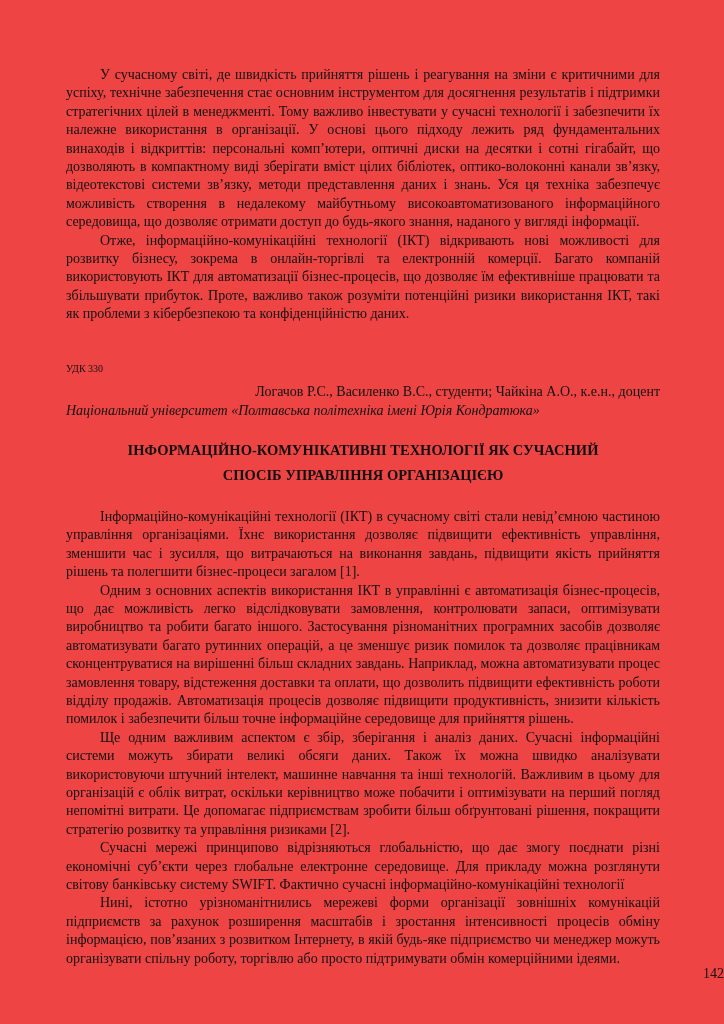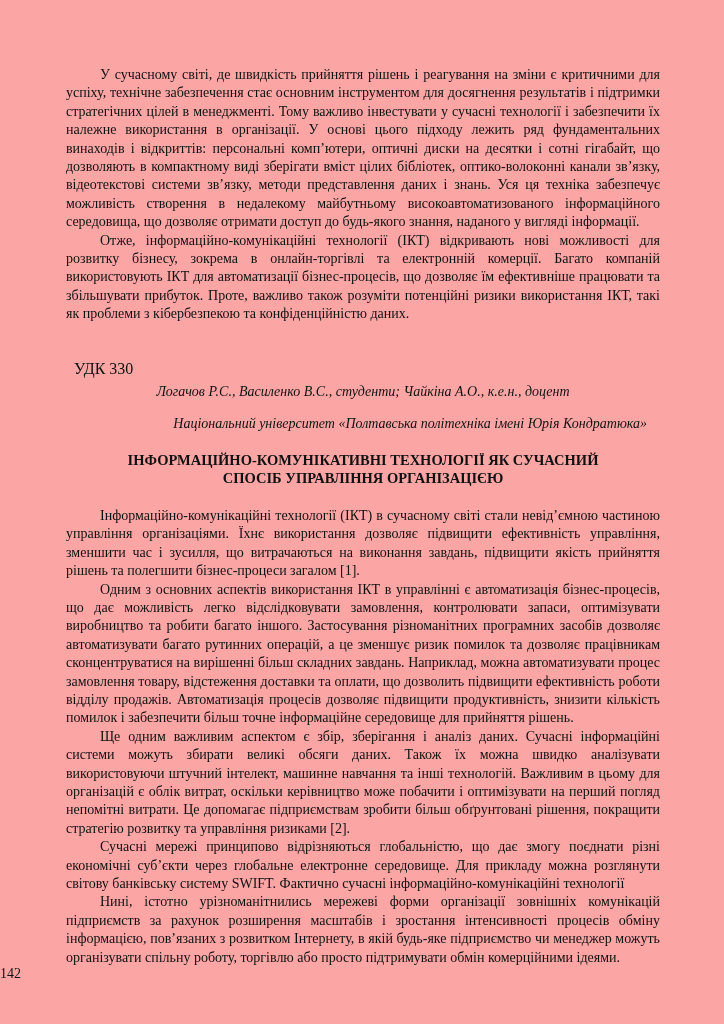--- a/index.html
+++ b/index.html
@@ -4,71 +4,70 @@
 <style>
   html, body {
     margin: 0;
     padding: 0;
     background: #ffffff;
   }
   .page {
     position: relative;
     width: 724px;
     height: 1024px;
-    background: #fca5a5;
+    background: #ef4444;
     color: #111111;
     font-family: "Liberation Serif", "DejaVu Serif", serif;
     overflow: hidden;
   }
   .content {
     position: absolute;
     left: 66px;
     right: 64px;
     top: 66px;
   }
   p.body-text {
     margin: 0;
     font-size: 14px;
     line-height: 18.4px;
     text-align: justify;
     text-indent: 34px;
   }
   .udc {
-    margin: 36px 0 5px 8px;
-    font-size: 16px;
+    margin: 36px 0 5px 0;
+    font-size: 10px;
     line-height: 18.4px;
     text-align: left;
   }
   .authors {
     margin: 0;
     font-size: 14px;
     line-height: 18.4px;
-    text-align: center;
-    font-style: italic;
+    text-align: right;
   }
   .affiliation {
-    margin: 13px;
+    margin: 0;
     font-size: 14px;
     line-height: 18.4px;
-    text-align: right;
+    text-align: left;
     font-style: italic;
   }
   .article-title {
     margin: 18px 42px 20px 42px;
     font-size: 14.5px;
-    line-height: 18px;
+    line-height: 25px;
     text-align: center;
     font-weight: bold;
   }
   .footer {
     position: absolute;
     bottom: 42px;
     left: 0;
     right: 0;
-    text-align: left;
+    text-align: right;
     font-size: 14px;
     line-height: 16px;
   }
 </style>
 </head>
 <body>
 
 <div class="page">
   <div class="content">
 

